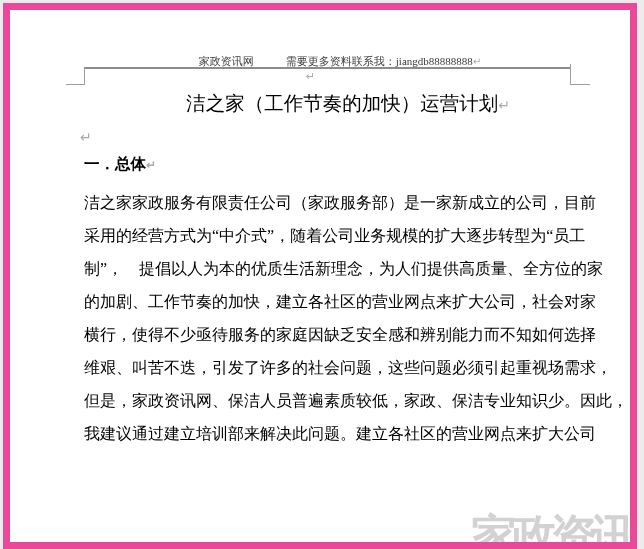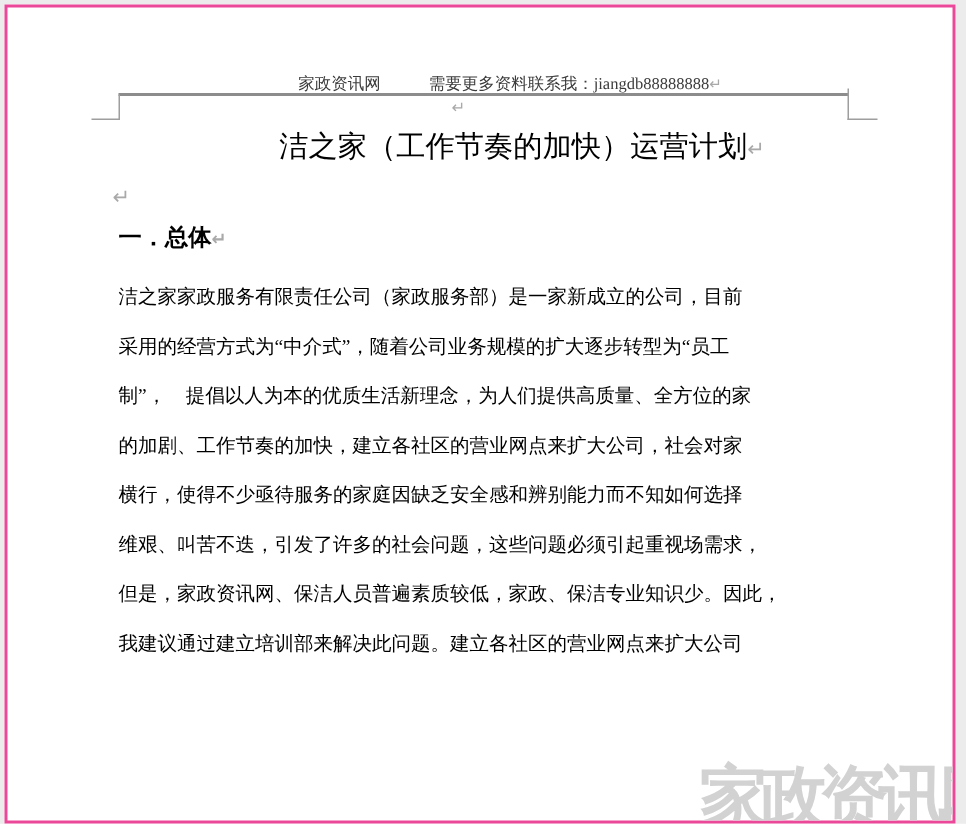--- a/index.html
+++ b/index.html
@@ -11,21 +11,21 @@
     background: #ececec;
     font-family: "Liberation Serif", serif;
   }
   .page {
     position: absolute;
     left: 3px;
     top: 3px;
     width: 634px;
     height: 546px;
     background: #ffffff;
-    border: 2px solid #ec4899;
+    border: 7px solid #ec4899;
     box-sizing: border-box;
     overflow: hidden;
   }
   
   .header-row {
     position: absolute;
     left: 0;
     top: 44px;
     width: 100%;
     text-align: center;
@@ -104,21 +104,21 @@
     white-space: nowrap;
     z-index: 2;
     font-weight: bold;
   }
   .section-heading .pilcrow { font-size: 12px; }
   
   .body-block {
     position: absolute;
     left: 74px;
     top: 176px;
-    font-size: 13px;
+    font-size: 16px;
     line-height: 33px;
     color: #000;
     z-index: 2;
   }
   .body-line { white-space: nowrap; }
   
   .watermark {
     position: absolute;
     left: 461px;
     top: 496px;

